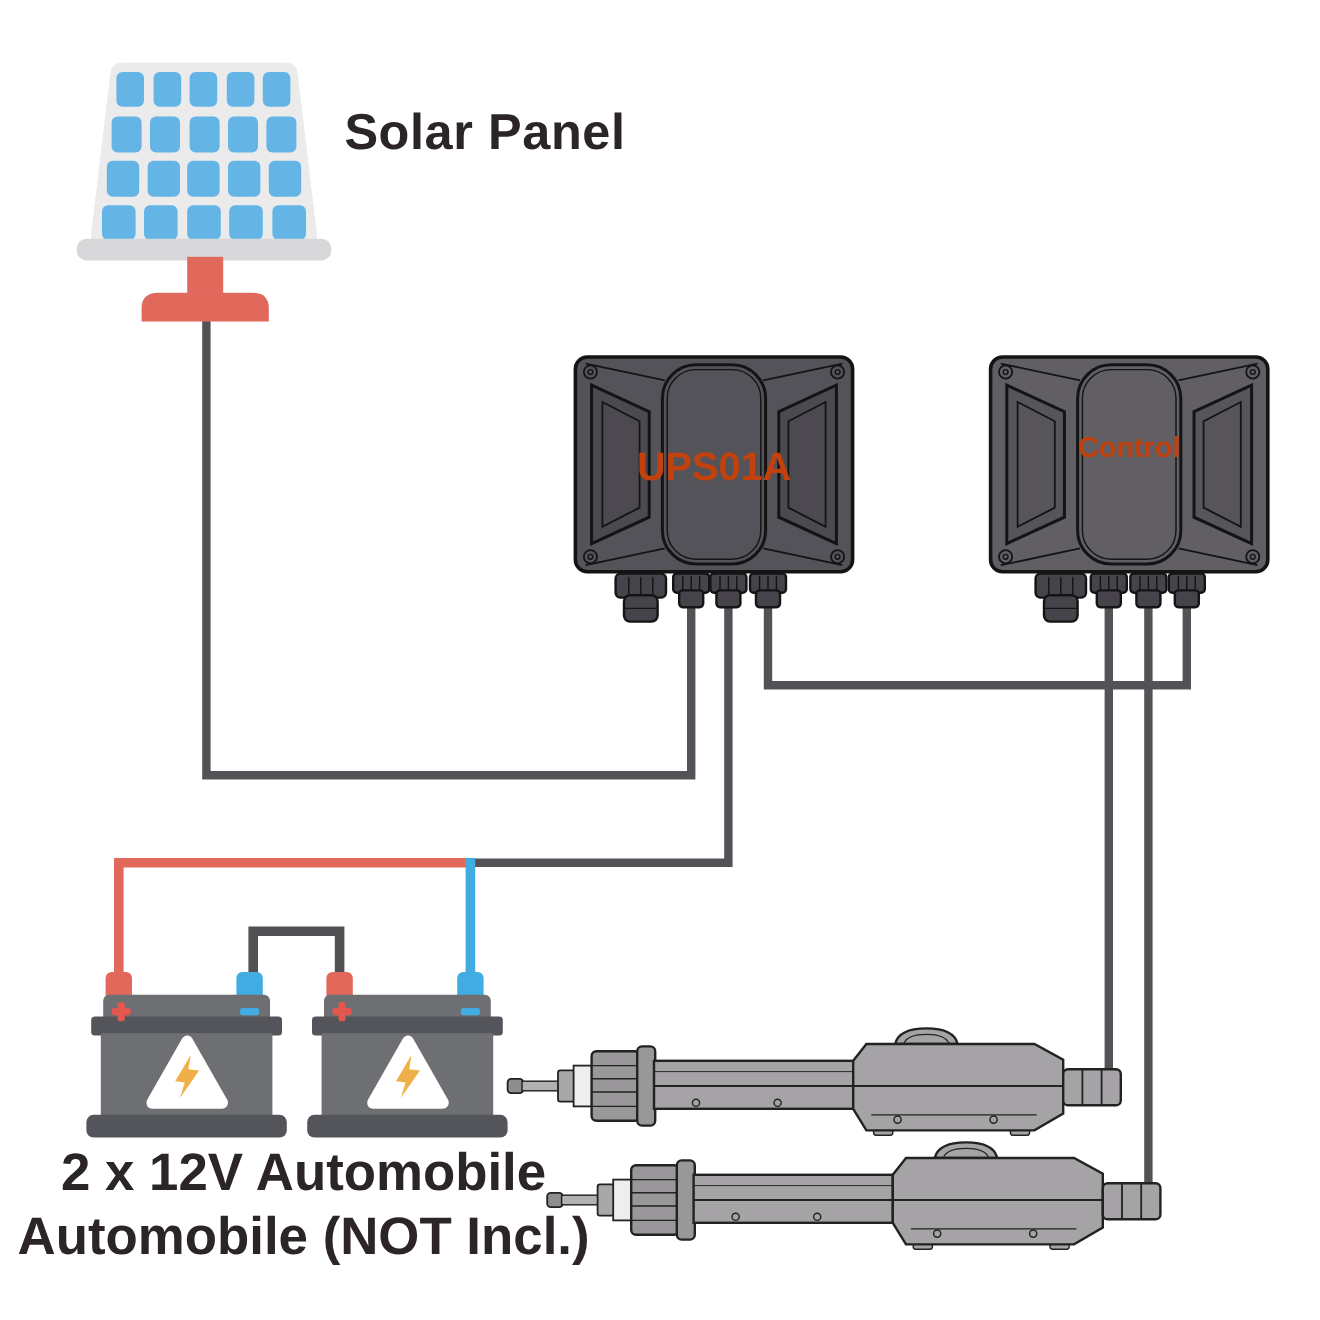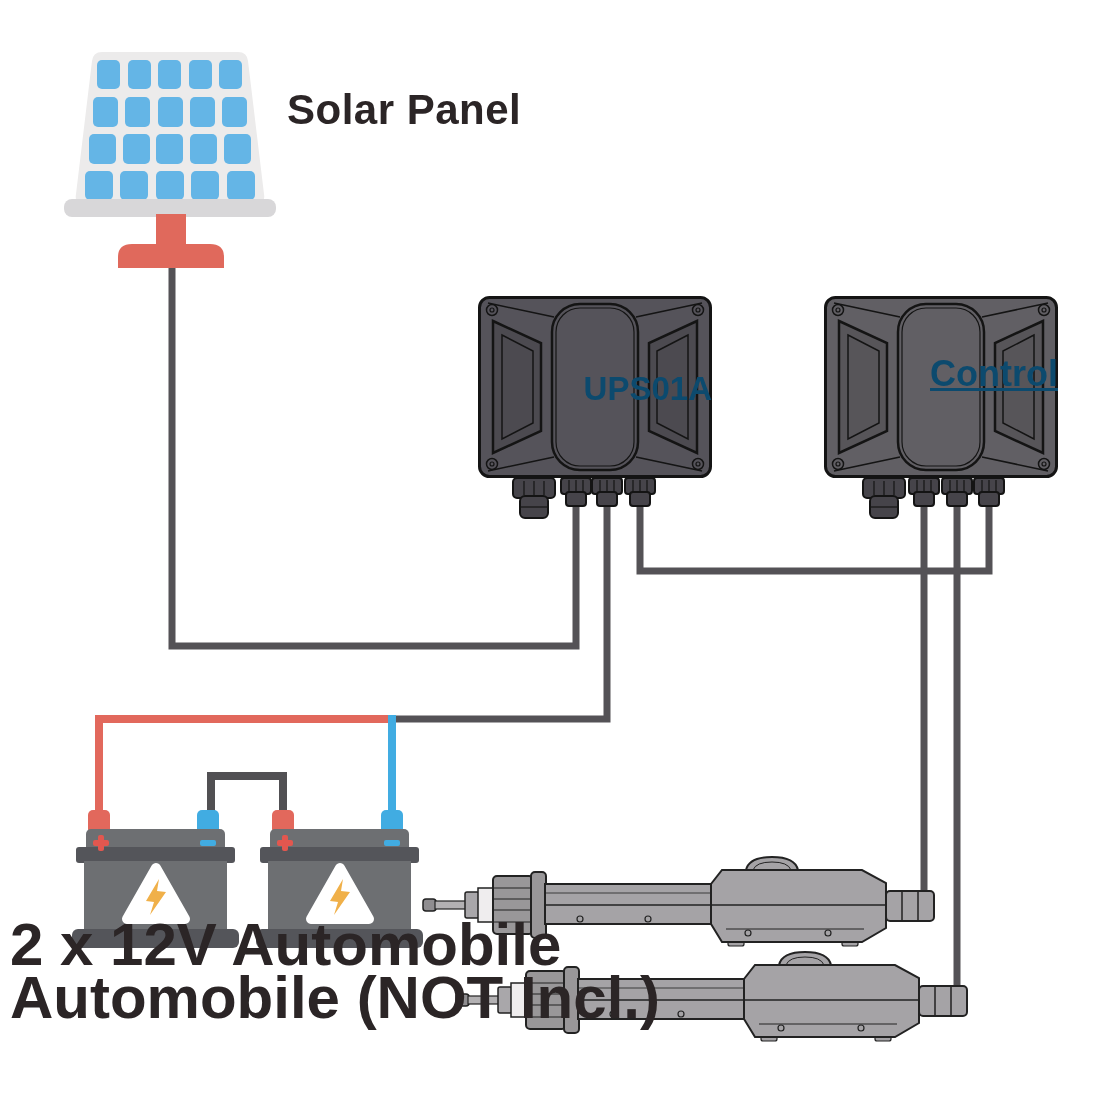--- a/index.html
+++ b/index.html
@@ -3,25 +3,25 @@
 <meta charset="utf-8">
 <style>
   html,body{margin:0;padding:0;background:#ffffff;}
   .stage{
     position:relative;width:1100px;height:1100px;background:#ffffff;overflow:hidden;
     font-family:"Liberation Sans","DejaVu Sans",sans-serif;
   }
   .stage svg{position:absolute;left:0;top:0;}
   .lbl{position:absolute;white-space:nowrap;}
   .lbl-dark{color:#2b2526;font-weight:700;}
-  .lbl-white{color:#0c4a6e;font-weight:700;text-align:right;}
+  .lbl-white{color:#c2410c;font-weight:700;text-align:center;}
   .solar-label{left:287px;top:86px;font-size:42px;letter-spacing:.5px;}
   .ups-label{left:478px;top:370px;width:234px;font-size:33px;}
-  .cb-label{left:824px;top:353px;width:234px;font-size:36px;line-height:41px;text-decoration:underline;}
-  .bat-label{left:10px;top:918px;width:486px;font-size:60px;line-height:53px;text-align:center;}
+  .cb-label{left:824px;top:353px;width:234px;font-size:24px;line-height:41px;}
+  .bat-label{left:10px;top:951px;width:486px;font-size:44px;line-height:53px;text-align:center;}
 </style>
 </head>
 <body>
 
 <div class="stage">
 
 <svg width="1100" height="1100" viewBox="0 0 1100 1100">
   <defs>
 
     <g id="jbox">

